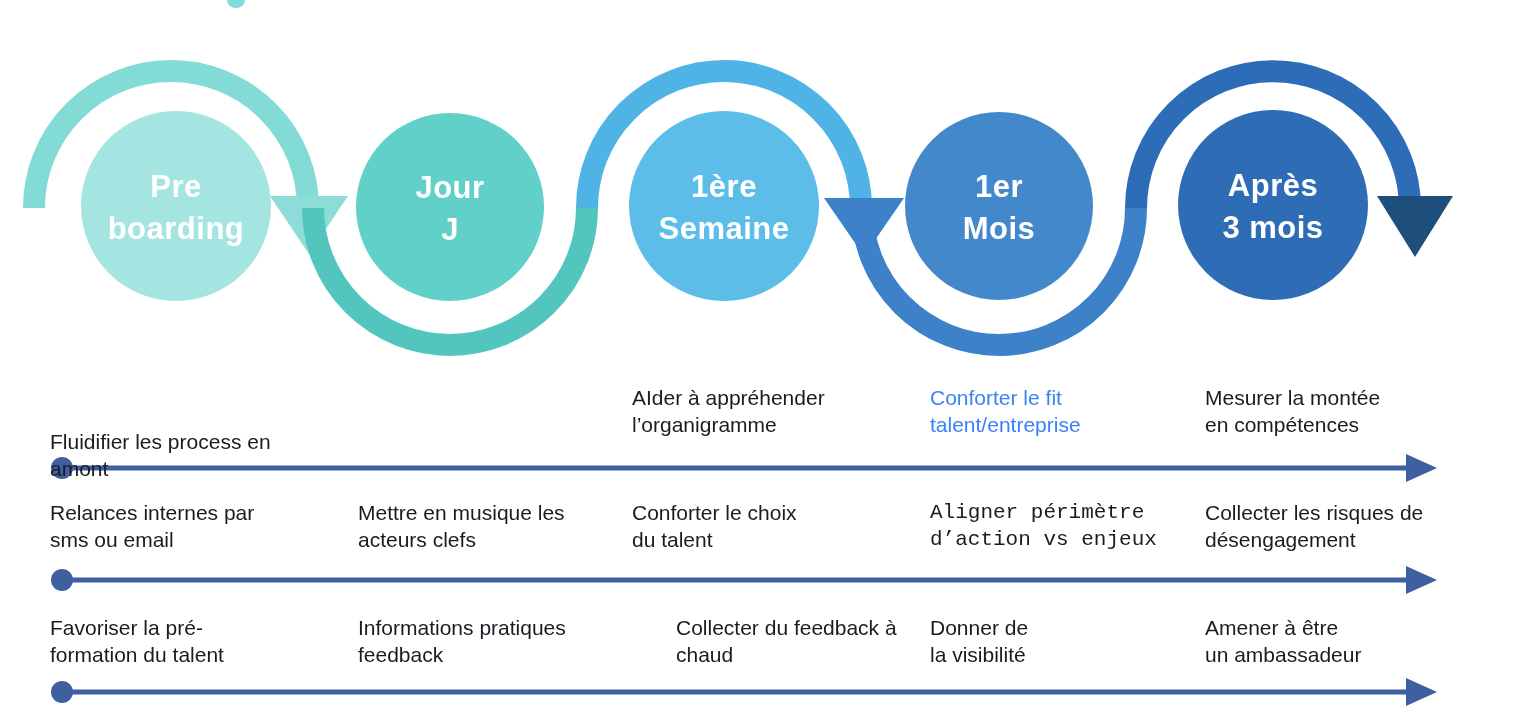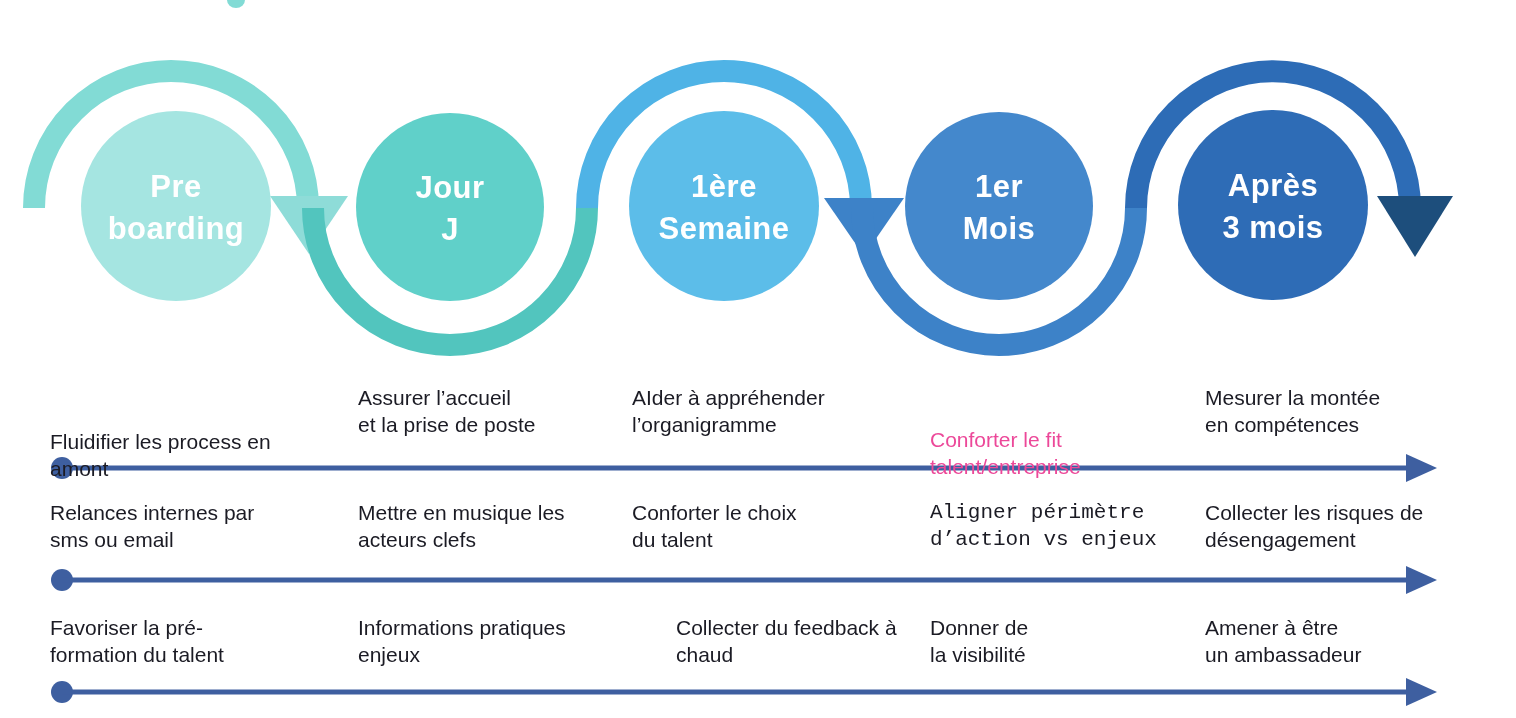--- a/index.html
+++ b/index.html
@@ -88,44 +88,42 @@
 
     <g>
       <circle cx="62" cy="692" r="11" fill="#3e5fa0"></circle>
       <line x1="62" y1="692" x2="1410" y2="692" stroke-width="5" stroke="#3e5fa0"></line>
       <polygon points="1406,678 1406,706 1437,692" fill="#3e5fa0"></polygon>
     </g>
   </svg>
 
   <div class="cell" style="left: 50px; top: 384px; color: rgb(27, 27, 36); margin-top: 44px;">Fluidifier les process en
 amont</div>
-  <div class="cell" style="left: 358px; top: 384px; color: rgb(27, 27, 36);">Assurer l’accueil
-et la prise de poste</div>
   <div class="cell" style="left: 632px; top: 384px; color: rgb(27, 27, 36);">AIder à appréhender
 l’organigramme</div>
-  <div class="cell" style="left: 930px; top: 384px; color: #ec4899; margin-top: 42px;">Conforter le fit
+  <div class="cell" style="left: 930px; top: 384px; color: #3b82f6;">Conforter le fit
 talent/entreprise</div>
   <div class="cell" style="left: 1205px; top: 384px; color: rgb(27, 27, 36);">Mesurer la montée
 en compétences</div>
 
   <div class="cell" style="left: 50px; top: 499px; color: rgb(27, 27, 36);">Relances internes par
 sms ou email</div>
   <div class="cell" style="left: 358px; top: 499px; color: rgb(27, 27, 36);">Mettre en musique les
 acteurs clefs</div>
   <div class="cell" style="left: 632px; top: 499px; color: rgb(27, 27, 36);">Conforter le choix
 du talent</div>
   <div class="cell" style="left: 930px; top: 499px; color: rgb(27, 27, 36); font-family: Liberation Mono, monospace;">Aligner périmètre
 d’action vs enjeux</div>
   <div class="cell" style="left: 1205px; top: 499px; color: rgb(27, 27, 36);">Collecter les risques de
 désengagement</div>
 
   <div class="cell" style="left: 50px; top: 614px; color: rgb(27, 27, 36);">Favoriser la pré-
 formation du talent</div>
   <div class="cell" style="left: 358px; top: 614px; color: rgb(27, 27, 36);">Informations pratiques
-enjeux</div>
+feedback</div>
   <div class="cell" style="left: 632px; top: 614px; color: rgb(27, 27, 36); margin-left: 44px;">Collecter du feedback à
 chaud</div>
   <div class="cell" style="left: 930px; top: 614px; color: rgb(27, 27, 36);">Donner de
 la visibilité</div>
   <div class="cell" style="left: 1205px; top: 614px; color: rgb(27, 27, 36);">Amener à être
 un ambassadeur</div>
 
 </div>
 
 </body></html>

